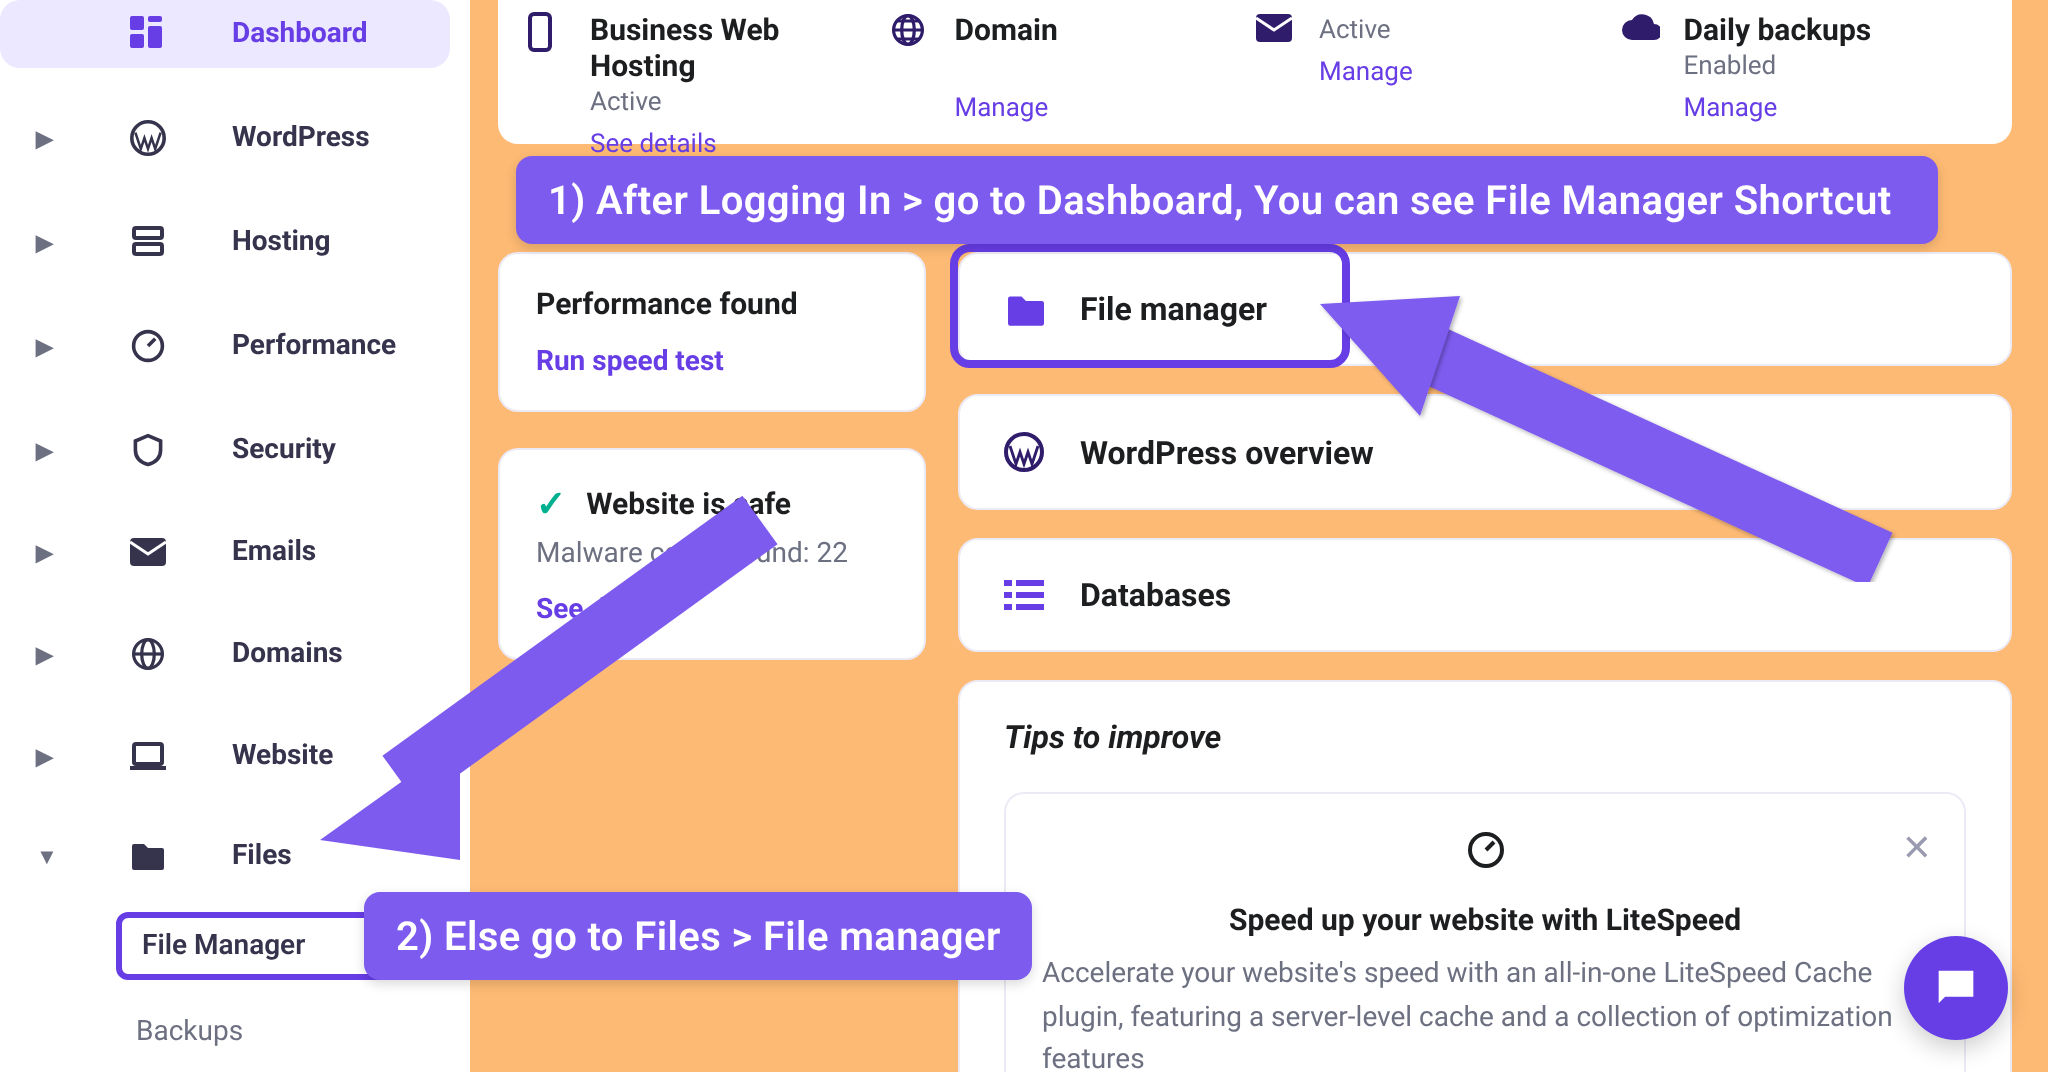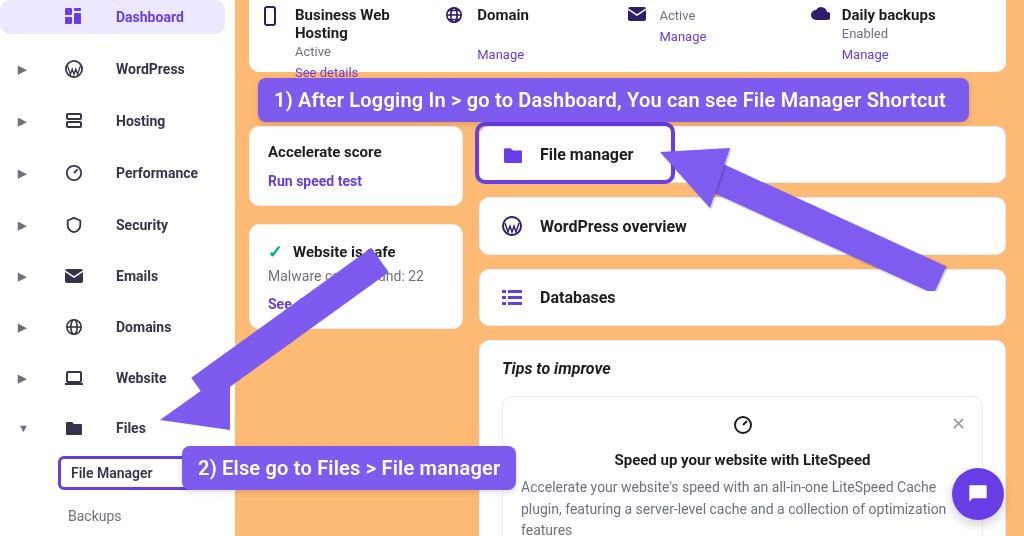--- a/index.html
+++ b/index.html
@@ -218,21 +218,21 @@
           <div class="top-title">Daily backups</div>
           <div class="top-status">Enabled</div>
           <div class="top-link">Manage</div>
         </div>
       </div>
     </div>
 
     <div class="row2">
       <div class="col-small">
         <div class="card">
-          <h3>Accelerate score</h3>
+          <h3>Performance found</h3>
           <div class="link">Run speed test</div>
         </div>
         <div class="card">
           <div class="safe-line">
             <span class="check">✓</span>
             <h3>Website is safe</h3>
           </div>
           <div class="sub">Malware cases found: 22</div>
           <div class="link">See details</div>
         </div>

